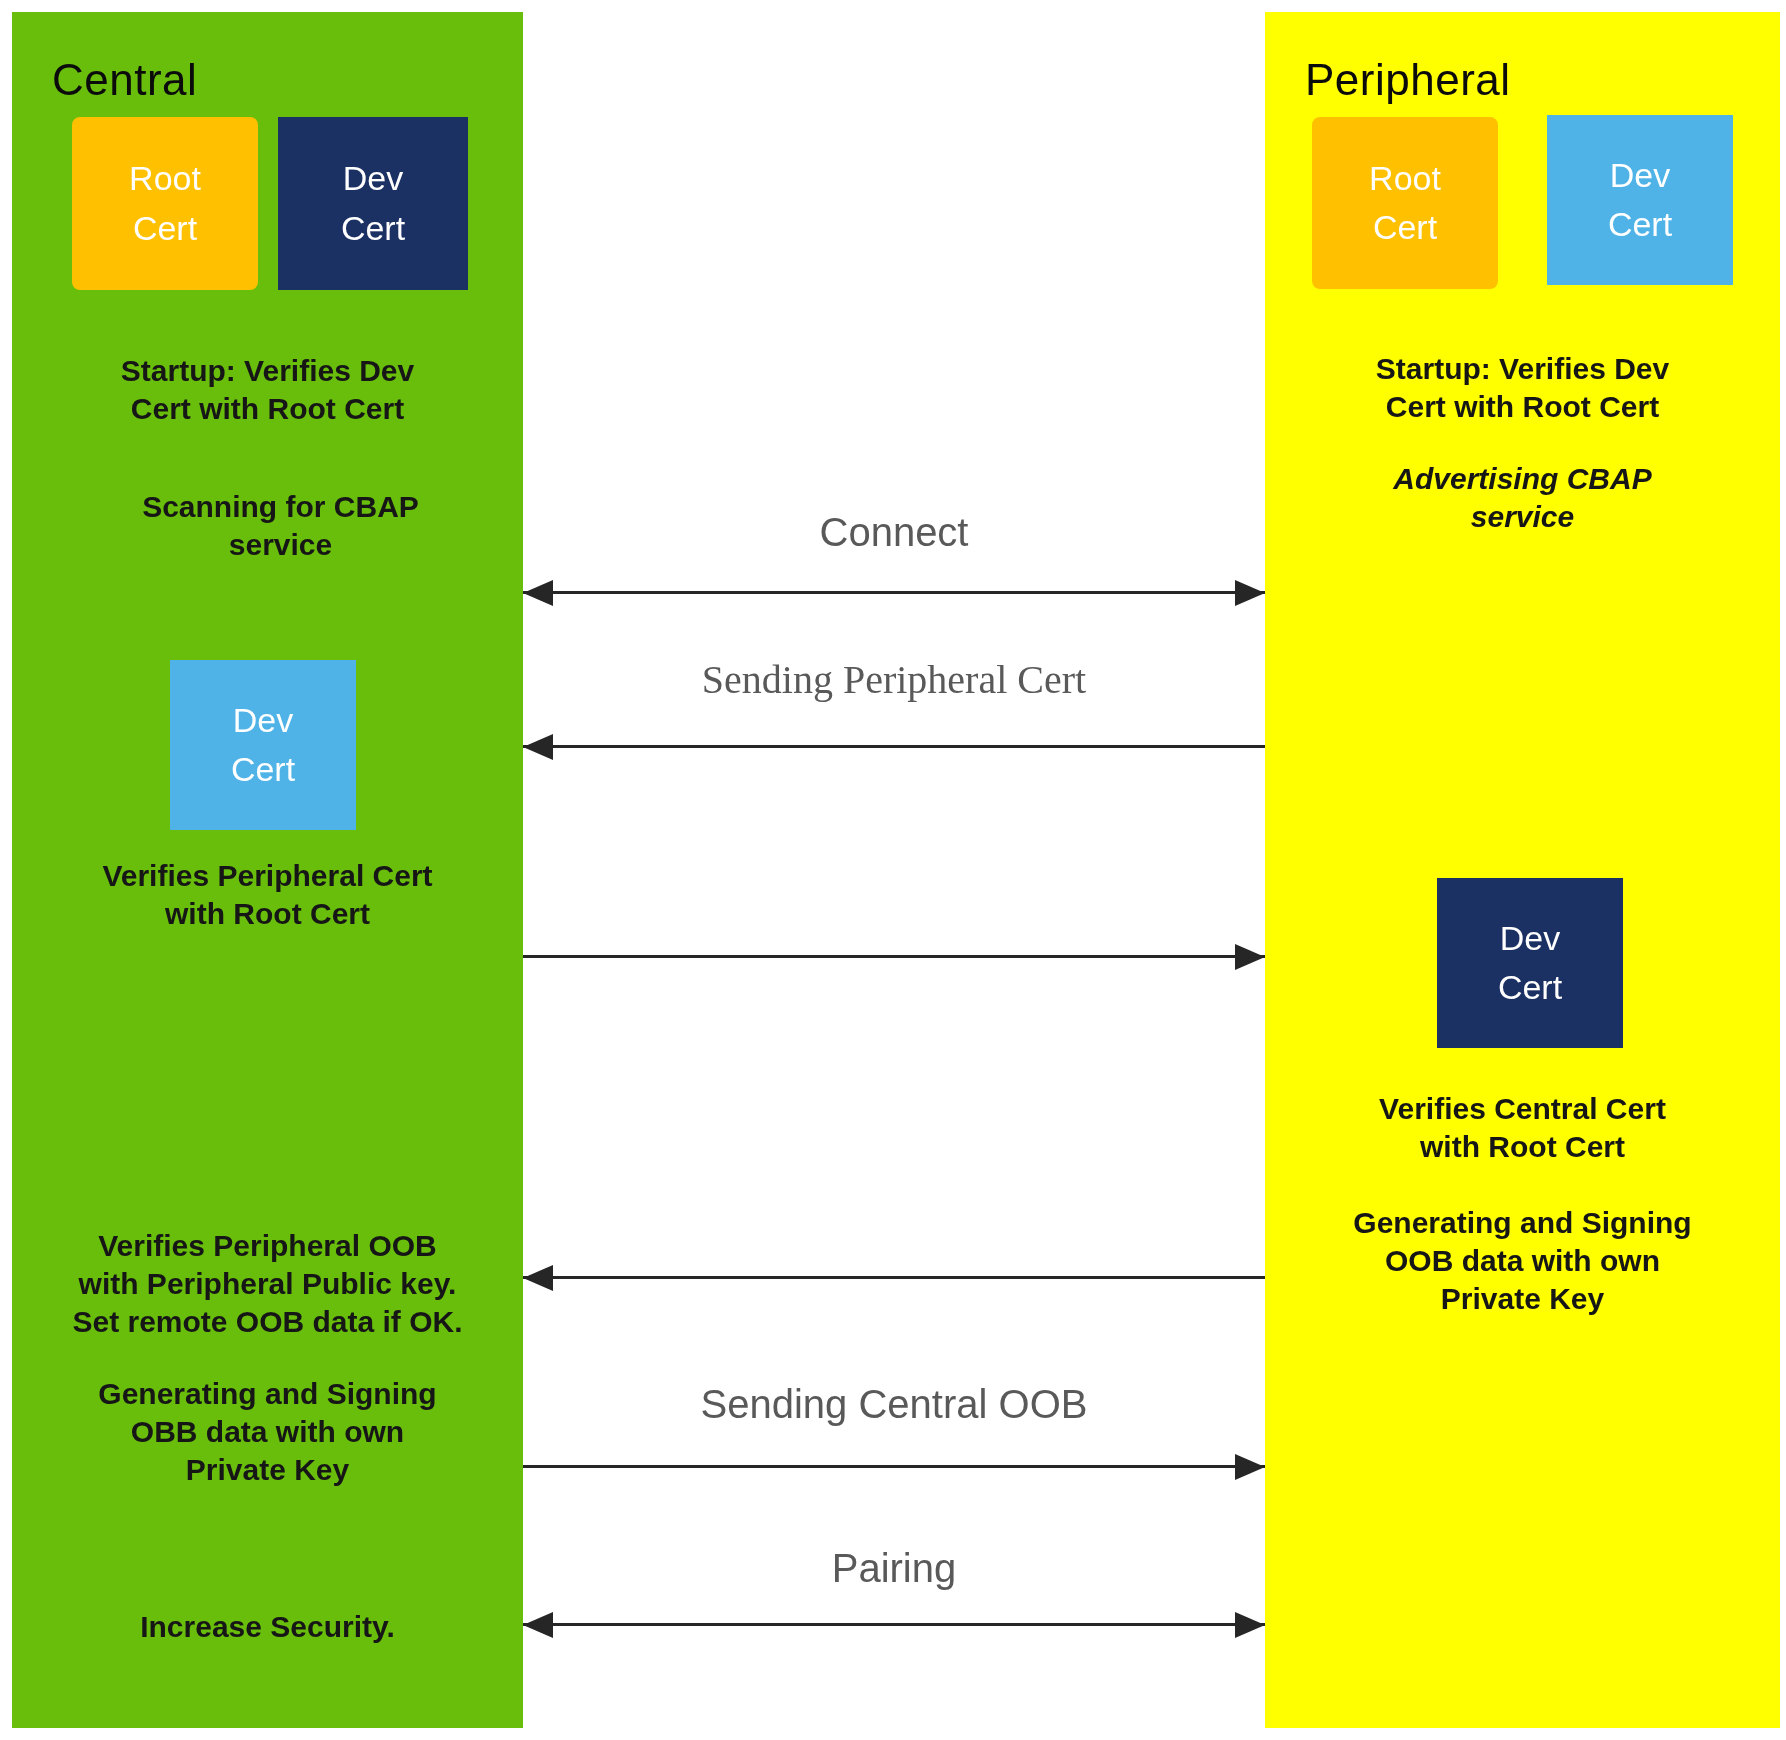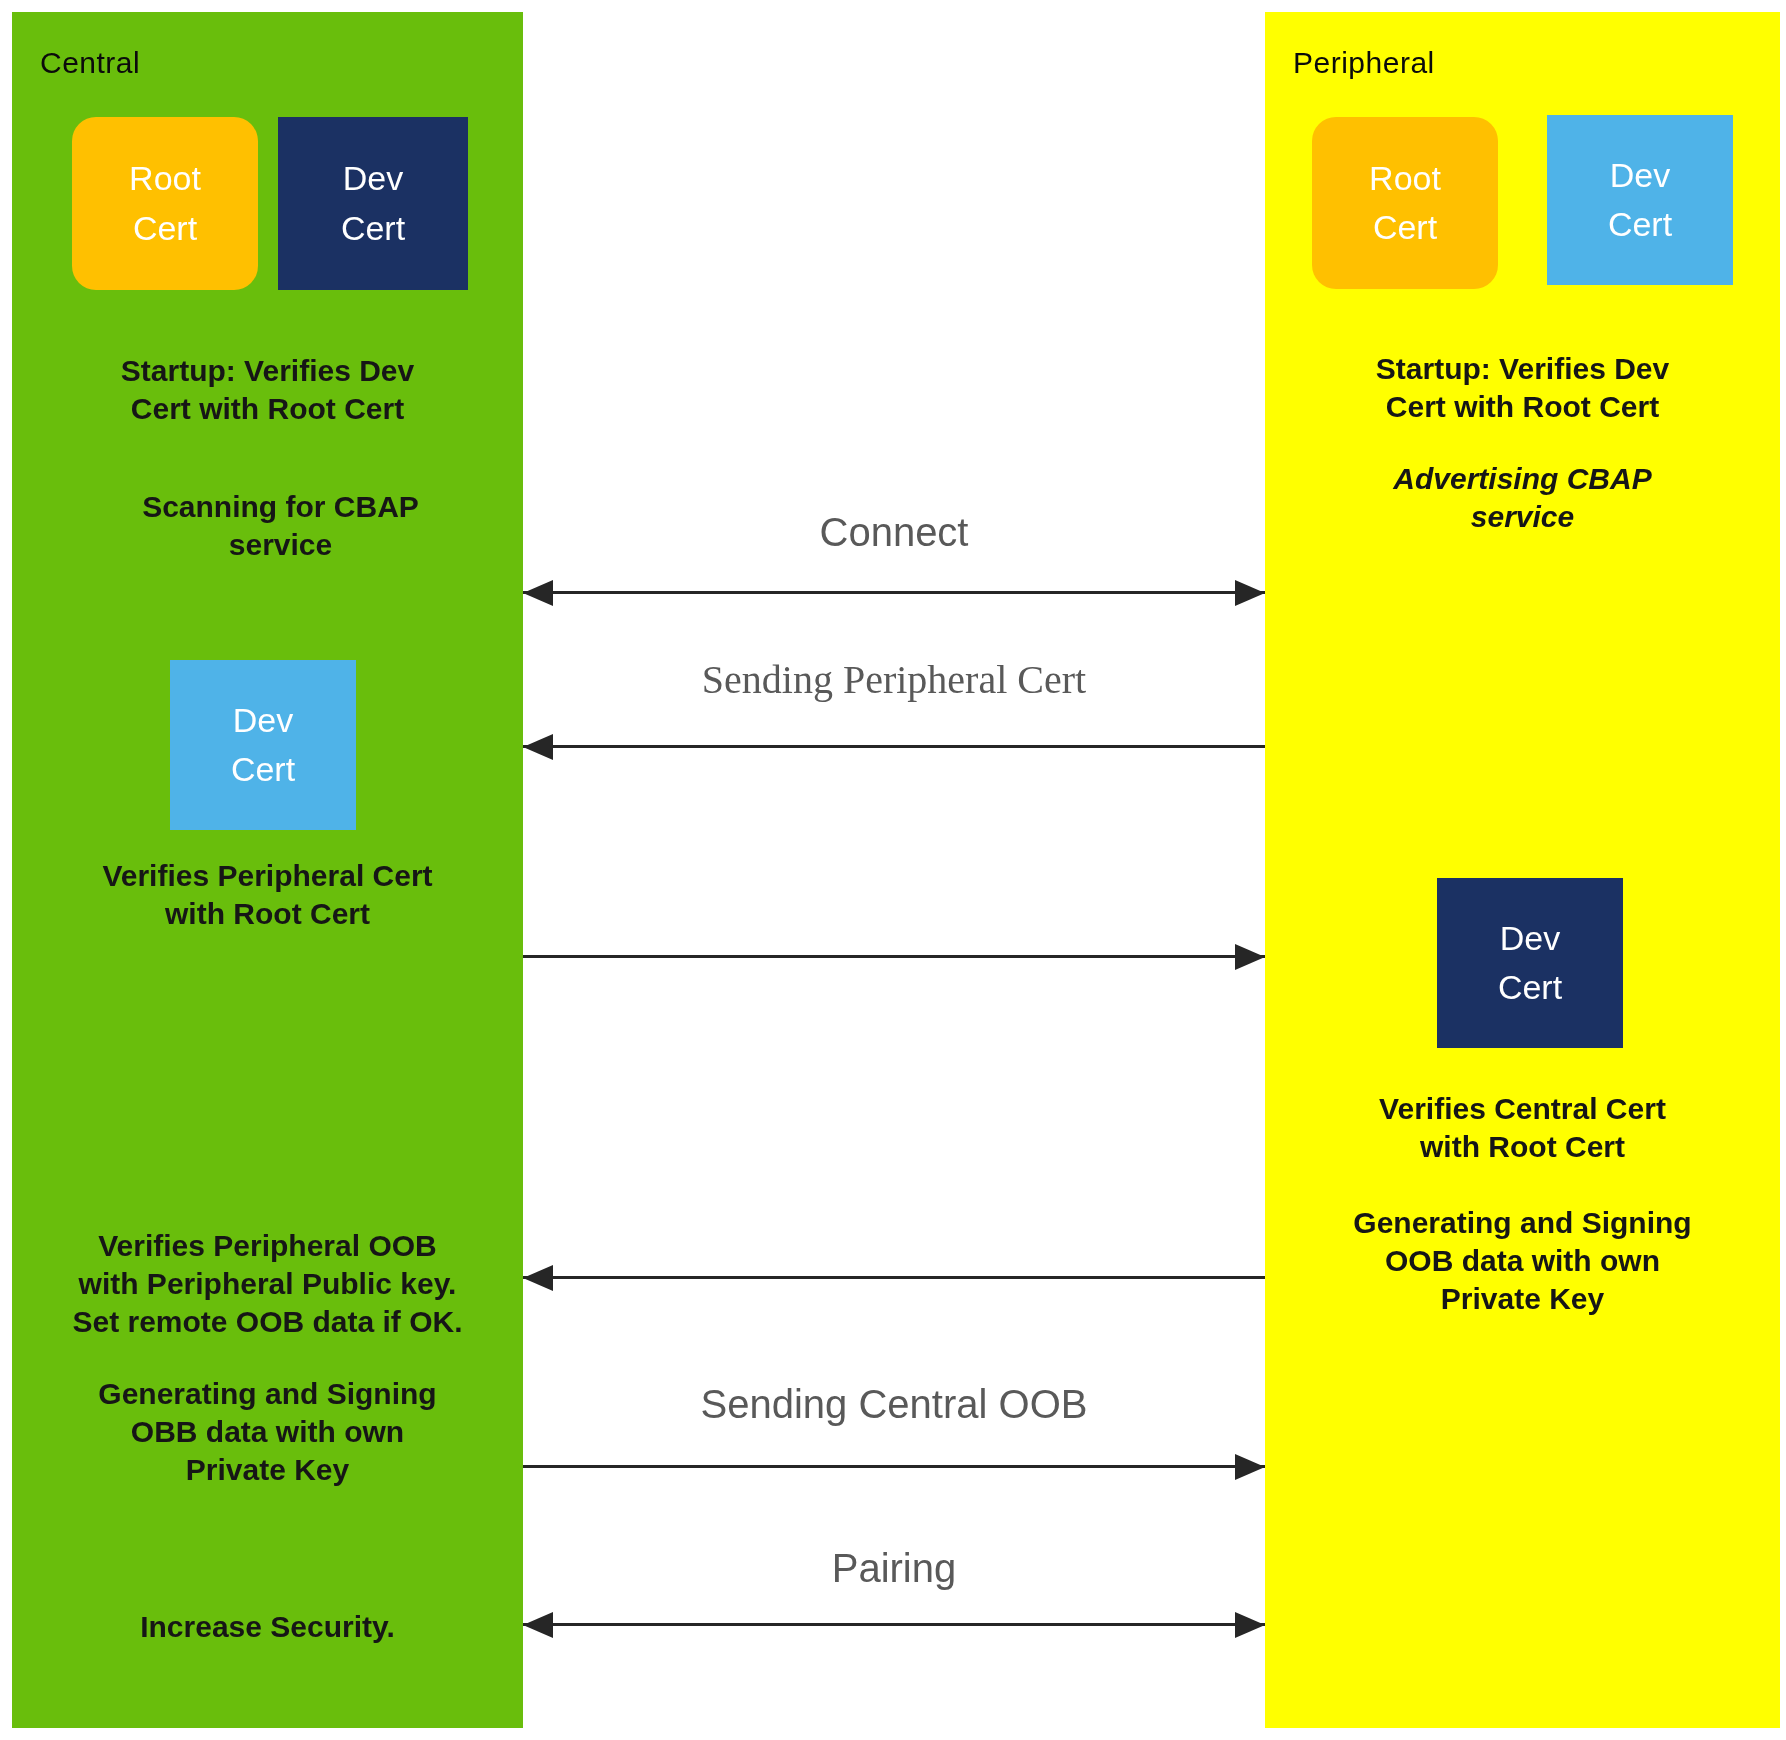--- a/index.html
+++ b/index.html
@@ -9,32 +9,32 @@
     background:#ffffff;
     font-family:"Liberation Sans", sans-serif;
     overflow:hidden;
   }
   .panel{
     position:absolute;top:12px;height:1716px;
   }
   .panel.green{left:12px;width:511px;background:#69BE0C;}
   .panel.yellow{left:1265px;width:515px;background:#FFFF00;}
   .panel-title{
-    position:absolute;left:28px;top:14px;
-    font-size:30px;font-weight:400;color:#0b0b0b;
+    position:absolute;left:40px;top:14px;
+    font-size:44px;font-weight:400;color:#0b0b0b;
     letter-spacing:0.5px;white-space:pre-line;
   }
   .cert-box{
     position:absolute;
     display:flex;align-items:center;justify-content:center;
     text-align:center;color:#ffffff;
     font-size:34px;line-height:1.45;font-weight:400;
     white-space:pre-line;
   }
-  .cert-box.orange{background:#FFC000;border-radius:24px;}
+  .cert-box.orange{background:#FFC000;border-radius:8px;}
   .cert-box.navy{background:#1B3163;}
   .cert-box.blue{background:#4FB3E8;}
   .note{
     position:absolute;left:0;right:0;margin:0;
     padding:0 18px;text-align:center;
     font-size:30px;line-height:38px;font-weight:600;
     color:#161616;white-space:pre-line;
   }
   .lane{position:absolute;left:523px;top:0;width:742px;height:1740px;}
   .msg-label{

